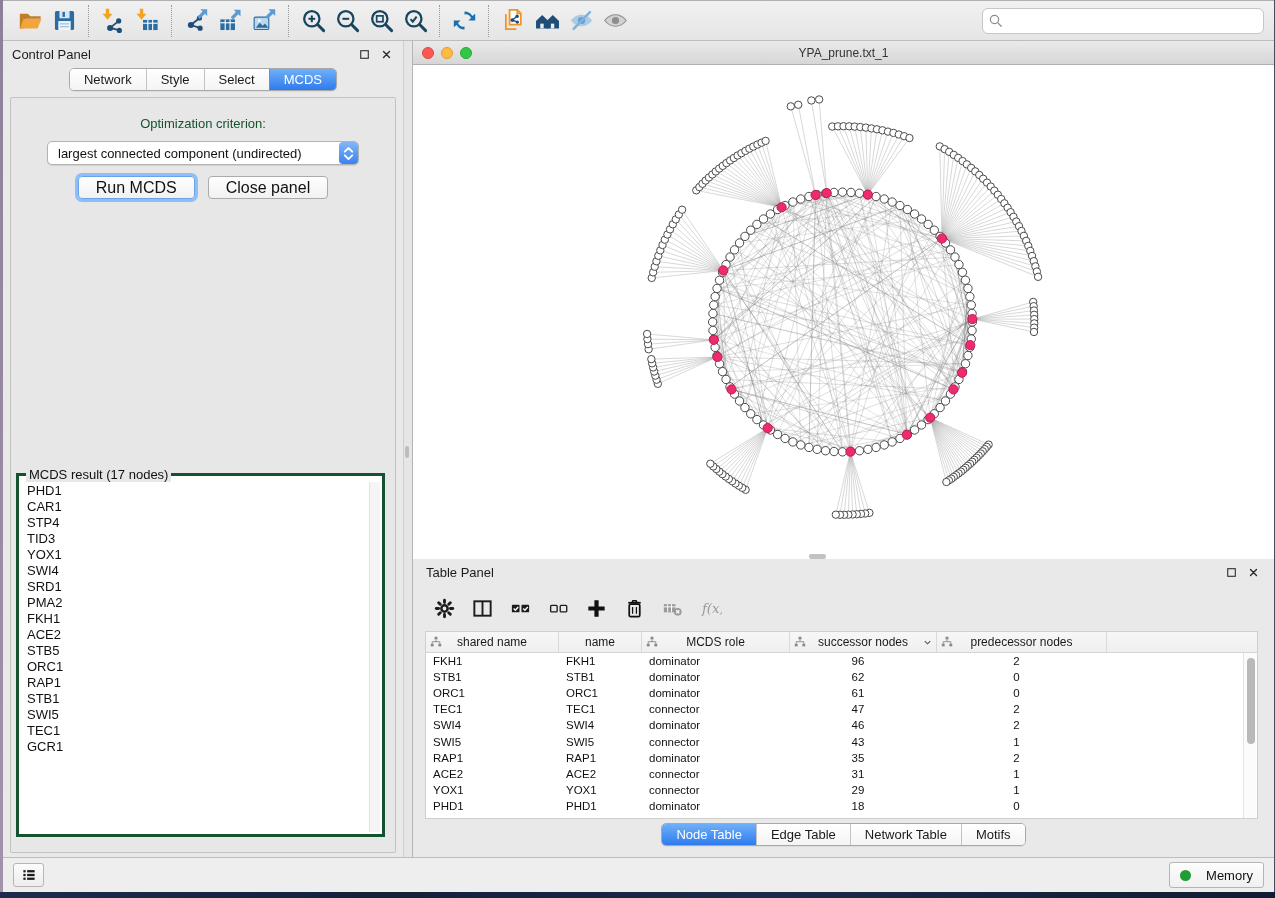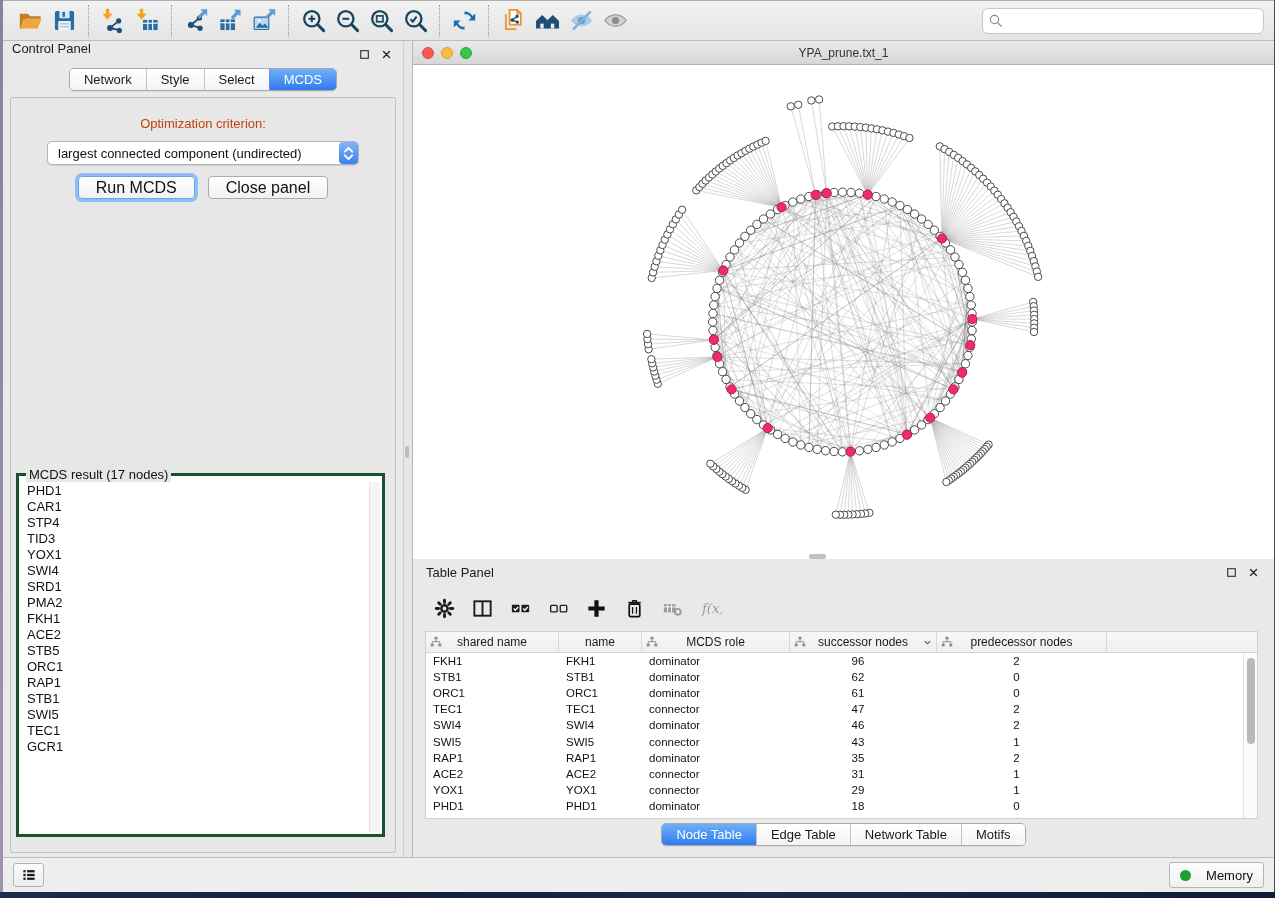--- a/index.html
+++ b/index.html
@@ -14,31 +14,31 @@
   .tb-icon svg{width:27px;height:27px;}
   .tb-sep{width:0;height:32px;border-left:1px dotted #999;margin:0 7px;}
   .tb-search{margin-left:auto;width:272px;height:24px;background:#fff;border:1px solid #c6c6c6;border-radius:6px;display:flex;align-items:center;padding:0 4px;gap:2px;}
   .tb-search svg{width:18px;height:18px;flex:0 0 auto;}
   .tb-search input{border:none;outline:none;flex:1;font-size:13px;background:transparent;font-family:"Liberation Sans",sans-serif;}
 
   .main{flex:1;display:flex;min-height:0;}
 
   
   .control-panel{width:400px;flex:0 0 400px;background:#e9e9e9;display:flex;flex-direction:column;position:relative;}
-  .cp-header{height:26px;display:flex;padding:0 9px;font-size:13px;color:#1c1c1c;}
+  .cp-header{height:26px;display:flex;align-items:center;padding:0 9px;font-size:13px;color:#1c1c1c;}
   .panel-btns{margin-left:auto;display:flex;gap:7px;align-items:center;}
   .panel-btn{width:15px;height:15px;display:flex;align-items:center;justify-content:center;}
   .panel-btn svg{width:13px;height:13px;}
   .cp-tabs{display:flex;justify-content:center;margin-top:1px;}
   .seg{display:flex;border:1px solid #a8a8a8;border-radius:5px;overflow:hidden;background:#fff;box-shadow:0 1px 1px rgba(0,0,0,.06);}
   .seg-item{padding:2px 14px;font-size:13px;line-height:17px;border-left:1px solid #c3c3c3;color:#1a1a1a;background:linear-gradient(#ffffff,#f4f4f4);white-space:nowrap;}
   .seg-item:first-child{border-left:none;}
   .seg-item.active{background:linear-gradient(#6fb0f9,#2e7bee);color:#fff;border-left-color:#5a92dd;}
   .cp-body{flex:1;margin:6px 7px 4px 7px;border:1px solid #c2c2c2;border-radius:2px;background:#e7e7e7;position:relative;}
-  .opt-label{text-align:center;margin-top:18px;font-size:13px;color:#c2410c;}
+  .opt-label{text-align:center;margin-top:18px;font-size:13px;color:#14532d;}
   .mac-select{margin:10px auto 0;width:312px;height:24px;box-sizing:border-box;background:#fff;border:1px solid #b3b3b3;border-radius:5px;display:flex;align-items:center;box-shadow:0 1px 1px rgba(0,0,0,.1);}
   .mac-select .val{flex:1;font-size:13px;padding-left:10px;white-space:nowrap;color:#111;}
   .stepper{width:19px;height:22px;margin-right:0px;border-radius:4px;background:linear-gradient(#82b6f9,#3a82f0);display:flex;align-items:center;justify-content:center;}
   .stepper svg{width:13px;height:17px;}
   .btn-row{display:flex;justify-content:center;gap:13px;margin-top:11px;}
   .mac-btn{height:23px;box-sizing:border-box;padding:0 17px;font-size:16px;font-family:"Liberation Sans",sans-serif;background:linear-gradient(#ffffff,#f1f1f1);border:1px solid #ababab;border-radius:4px;color:#111;}
   .mac-btn.focused{box-shadow:0 0 0 3px #8fbdf8;border-color:#6ba3e8;}
   fieldset.result{position:absolute;left:5px;right:10px;top:369px;bottom:15px;border:3px solid #14532d;background:#fff;margin:0;padding:0;}
   fieldset.result legend{font-size:13px;margin-left:7px;padding:0 3px;background:#e7e7e7;color:#111;}
   .result-list{position:absolute;left:2px;right:13px;top:0px;bottom:2px;overflow:hidden;font-size:13px;line-height:16px;padding:1px 0 0 6px;color:#111;}

